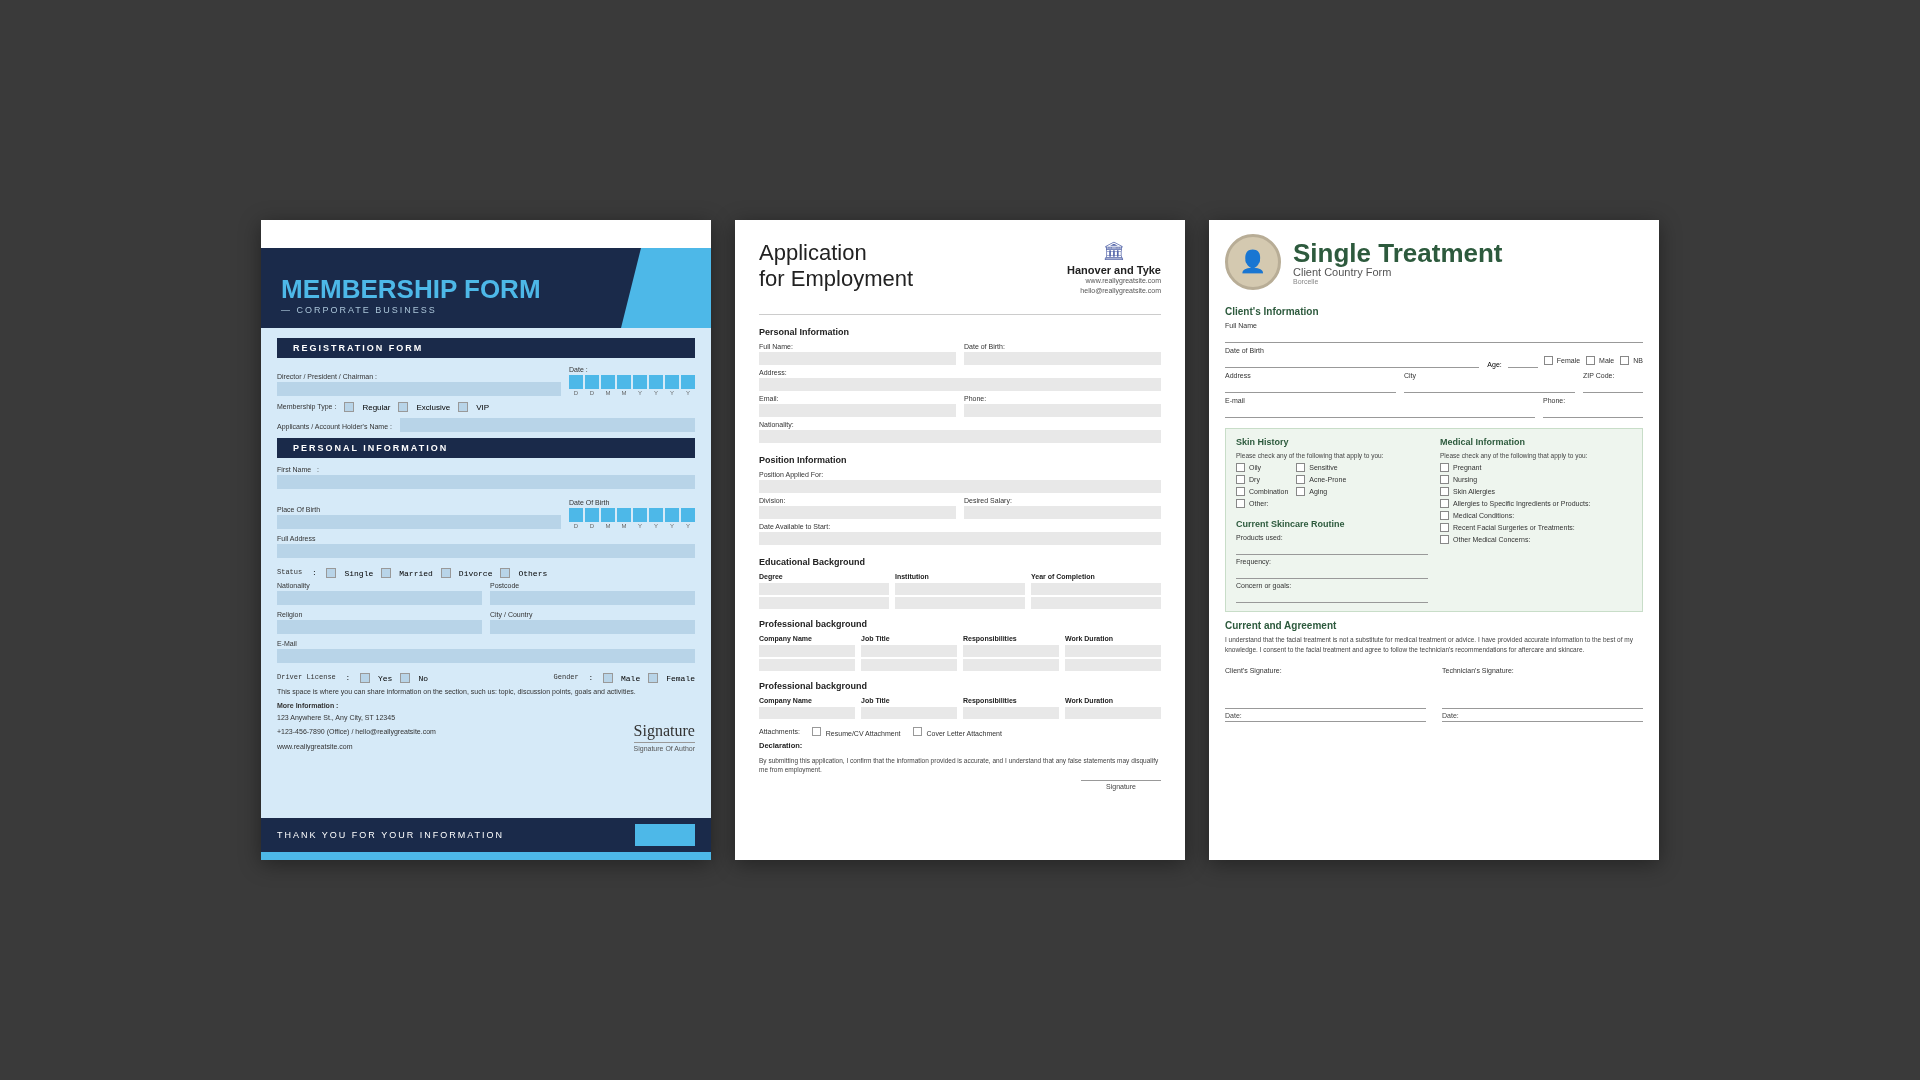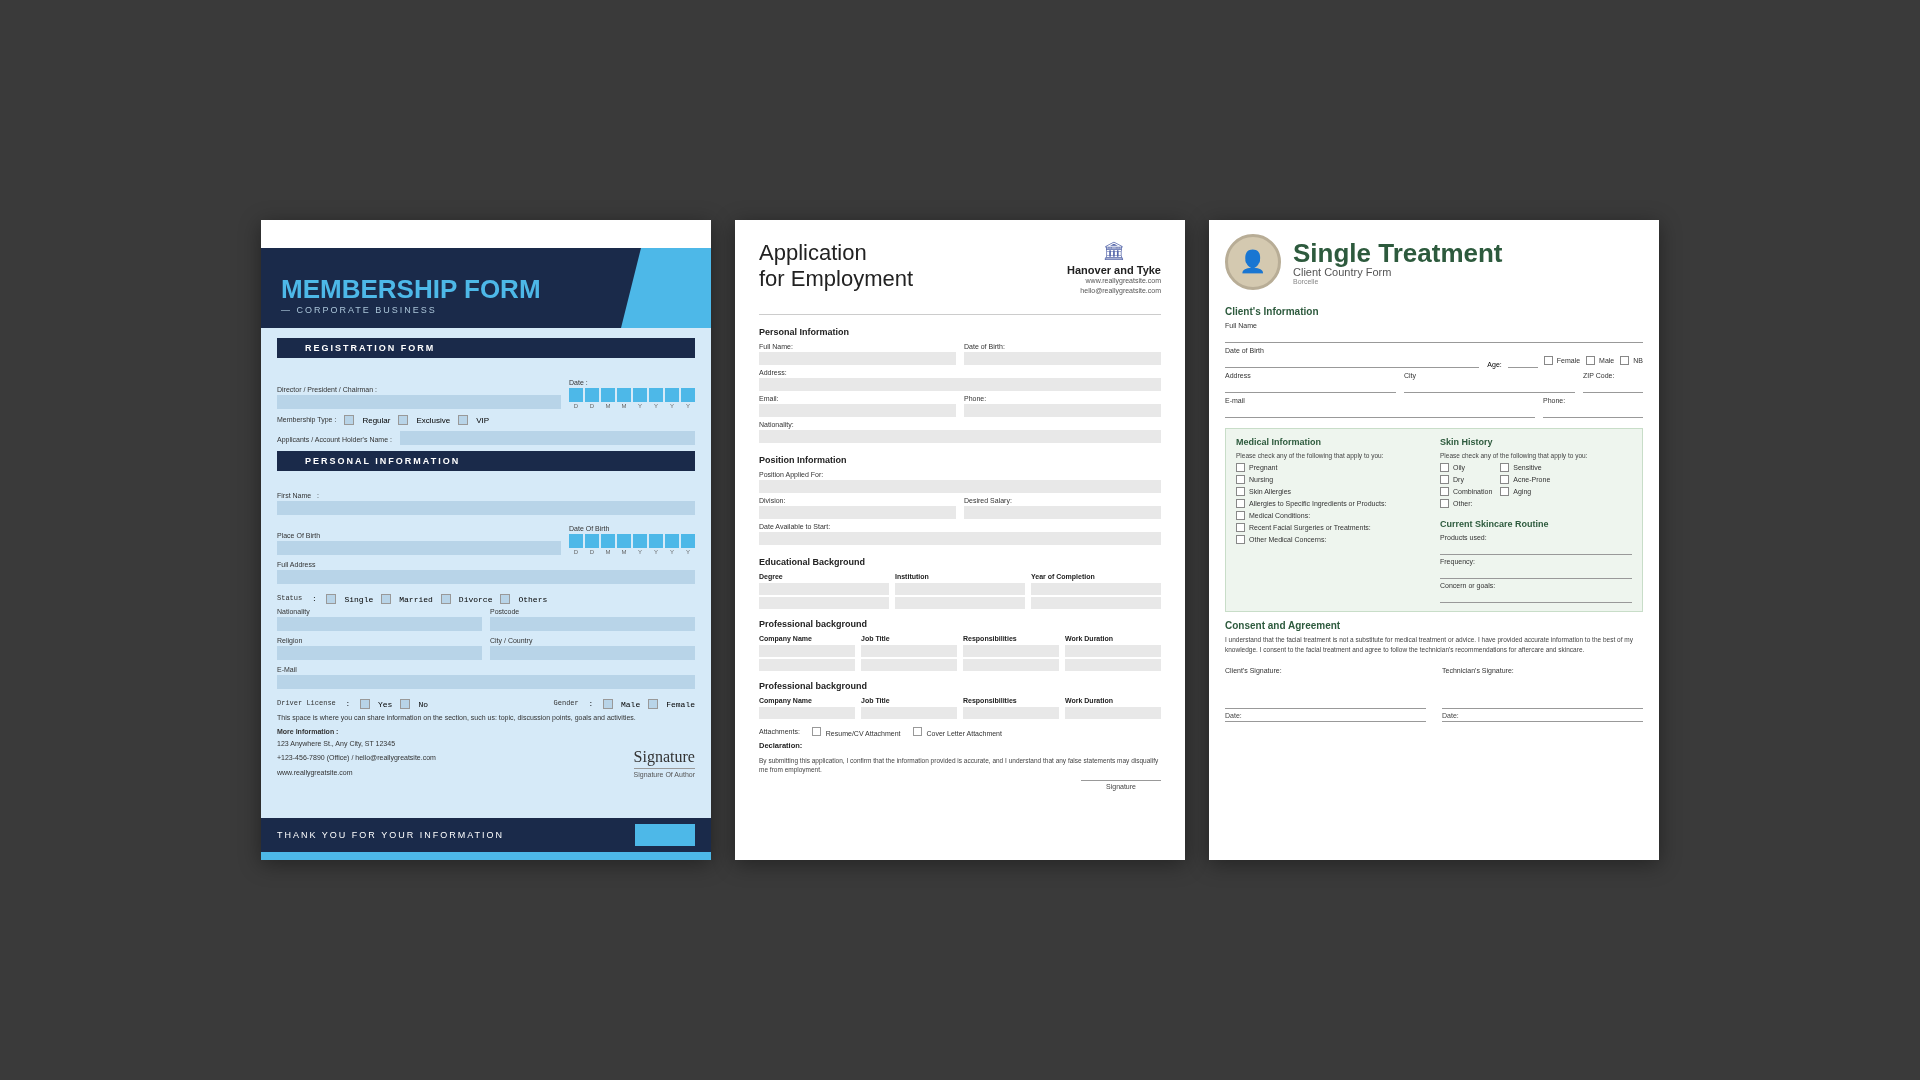--- a/index.html
+++ b/index.html
@@ -63,22 +63,22 @@
       padding: 10px 16px;
       font-size: 8px;
       overflow: hidden;
     }
     .c1-section-header {
       background: #1a2a4a;
       color: white;
       font-size: 9px;
       font-weight: bold;
       letter-spacing: 2px;
-      padding: 5px 28px;
-      margin-bottom: 21px;
+      padding: 5px 16px;
+      margin-bottom: 8px;
     }
     .c1-field-row {
       display: flex;
       gap: 8px;
       margin-bottom: 6px;
       align-items: flex-end;
     }
     .c1-field { flex: 1; }
     .c1-label {
       font-size: 7px;
@@ -860,52 +860,20 @@
       <div class="c3-input"></div>
     </div>
     <div>
       <div class="c3-label">Phone:</div>
       <div class="c3-input" style="width:100px;"></div>
     </div>
   </div>
 
   <div class="c3-green-section">
     <div class="c3-two-col">
-      <div class="c3-col">
-        <div class="c3-col-title">Medical Information</div>
-        <div style="font-size:6.5px;color:#444;margin-bottom:4px;">Please check any of the following that apply to you:</div>
-        <div class="c3-checkbox-row">
-            <div class="c3-checkbox"></div>
-            <span class="c3-checkbox-label">Pregnant</span>
-          </div>
-        <div class="c3-checkbox-row">
-            <div class="c3-checkbox"></div>
-            <span class="c3-checkbox-label">Nursing</span>
-          </div>
-        <div class="c3-checkbox-row">
-            <div class="c3-checkbox"></div>
-            <span class="c3-checkbox-label">Skin Allergies</span>
-          </div>
-        <div class="c3-checkbox-row">
-            <div class="c3-checkbox"></div>
-            <span class="c3-checkbox-label">Allergies to Specific Ingredients or Products:</span>
-          </div>
-        <div class="c3-checkbox-row">
-            <div class="c3-checkbox"></div>
-            <span class="c3-checkbox-label">Medical Conditions:</span>
-          </div>
-        <div class="c3-checkbox-row">
-            <div class="c3-checkbox"></div>
-            <span class="c3-checkbox-label">Recent Facial Surgeries or Treatments:</span>
-          </div>
-        <div class="c3-checkbox-row">
-            <div class="c3-checkbox"></div>
-            <span class="c3-checkbox-label">Other Medical Concerns:</span>
-          </div>
-      </div>
       <div class="c3-col">
         <div class="c3-col-title">Skin History</div>
         <div style="font-size:6.5px;color:#444;margin-bottom:4px;">Please check any of the following that apply to you:</div>
         <div style="display:flex;gap:8px;">
           <div>
             <div class="c3-checkbox-row">
                 <div class="c3-checkbox"></div>
                 <span class="c3-checkbox-label">Oily</span>
               </div>
             <div class="c3-checkbox-row">
@@ -938,24 +906,56 @@
         </div>
 
         <div class="c3-col-title" style="margin-top:8px;">Current Skincare Routine</div>
         <div style="font-size:7px;color:#333;margin-bottom:1px;">Products used:</div>
         <div class="c3-input" style="width:100%;margin-bottom:3px;"></div>
         <div style="font-size:7px;color:#333;margin-bottom:1px;">Frequency:</div>
         <div class="c3-input" style="width:100%;margin-bottom:3px;"></div>
         <div style="font-size:7px;color:#333;margin-bottom:1px;">Concern or goals:</div>
         <div class="c3-input" style="width:100%;"></div>
       </div>
-    </div>
-  </div>
-
-  <div class="c3-consent-title">Consent and Agreement</div>
+      <div class="c3-col">
+        <div class="c3-col-title">Medical Information</div>
+        <div style="font-size:6.5px;color:#444;margin-bottom:4px;">Please check any of the following that apply to you:</div>
+        <div class="c3-checkbox-row">
+            <div class="c3-checkbox"></div>
+            <span class="c3-checkbox-label">Pregnant</span>
+          </div>
+        <div class="c3-checkbox-row">
+            <div class="c3-checkbox"></div>
+            <span class="c3-checkbox-label">Nursing</span>
+          </div>
+        <div class="c3-checkbox-row">
+            <div class="c3-checkbox"></div>
+            <span class="c3-checkbox-label">Skin Allergies</span>
+          </div>
+        <div class="c3-checkbox-row">
+            <div class="c3-checkbox"></div>
+            <span class="c3-checkbox-label">Allergies to Specific Ingredients or Products:</span>
+          </div>
+        <div class="c3-checkbox-row">
+            <div class="c3-checkbox"></div>
+            <span class="c3-checkbox-label">Medical Conditions:</span>
+          </div>
+        <div class="c3-checkbox-row">
+            <div class="c3-checkbox"></div>
+            <span class="c3-checkbox-label">Recent Facial Surgeries or Treatments:</span>
+          </div>
+        <div class="c3-checkbox-row">
+            <div class="c3-checkbox"></div>
+            <span class="c3-checkbox-label">Other Medical Concerns:</span>
+          </div>
+      </div>
+    </div>
+  </div>
+
+  <div class="c3-consent-title">Current and Agreement</div>
   <div class="c3-consent-text">I understand that the facial treatment is not a substitute for medical treatment or advice. I have provided accurate information to the best of my knowledge. I consent to the facial treatment and agree to follow the technician's recommendations for aftercare and skincare.</div>
 
   <div class="c3-sig-row">
     <div class="c3-sig-block">
       <div class="c3-sig-label">Client's Signature:</div>
       <div style="height:20px;"></div>
       <div class="c3-sig-line"></div>
       <div style="font-size:7px;color:#444;margin-bottom:2px;">Date:</div>
       <div class="c3-sig-line"></div>
     </div>

